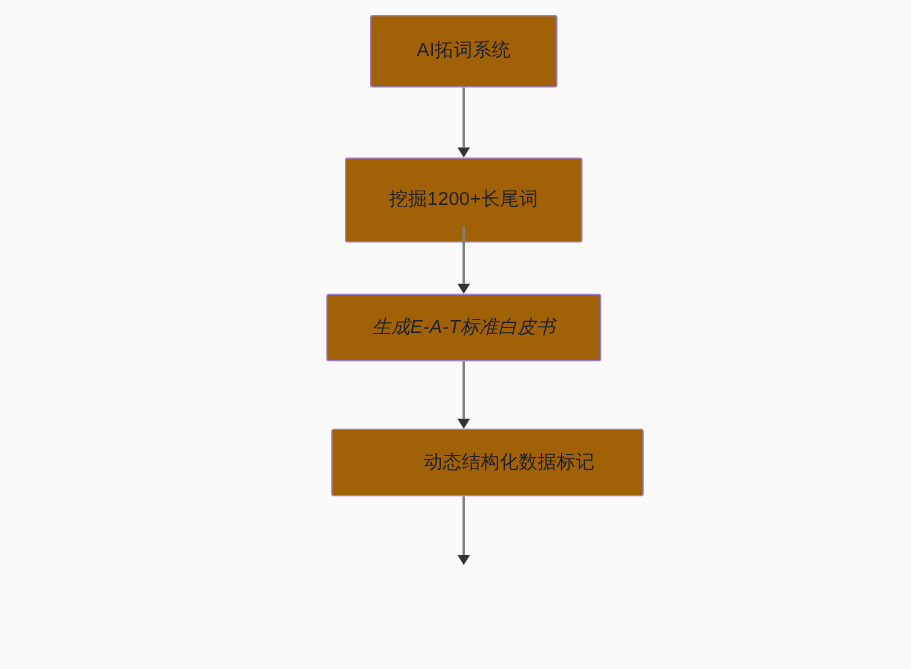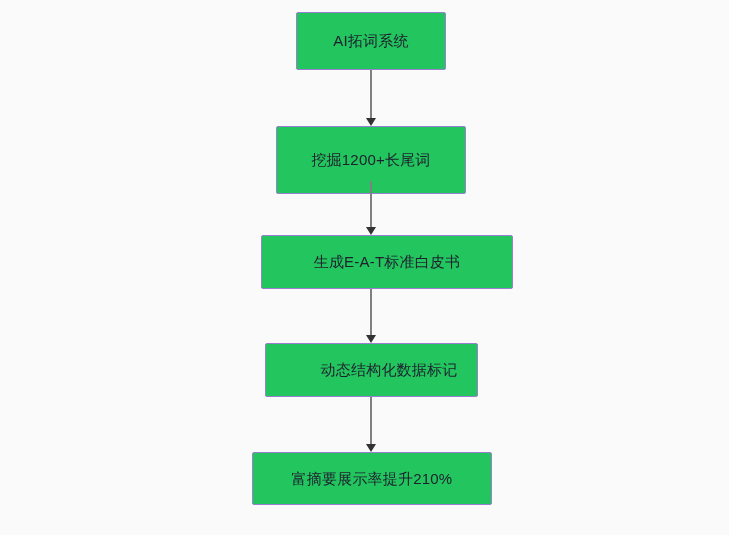--- a/index.html
+++ b/index.html
@@ -17,21 +17,21 @@
   #flowchart {
     position: absolute;
     left: 0;
     top: 0;
     width: 729px;
     height: 535px;
   }
   .node {
     position: absolute;
     box-sizing: border-box;
-    background: #22c55e;
+    background: #a16207;
     border: 1.4px solid #9a7fd1;
     border-radius: 2px;
     display: flex;
     align-items: center;
     justify-content: center;
     text-align: right;
   }
   .node-label {
     font-size: 15px;
     color: #1f1f2e;
@@ -57,22 +57,22 @@
     width: 0;
     height: 0;
     border-left: 5px solid transparent;
     border-right: 5px solid transparent;
     border-top: 8px solid #333333;
   }
 
   
   #node-1 { left: 296px; top: 12px;  width: 150px; height: 58px; }
   #node-2 { left: 276px; top: 126px; width: 190px; height: 68px; }
-  #node-3 { left: 261px; top: 235px; width: 252px; height: 54px; }
-  #node-4 { left: 265px; top: 343px; width: 213px; height: 54px; padding-left: 35px; }
+  #node-3 { left: 261px; top: 235px; width: 220px; height: 54px; font-style: italic; }
+  #node-4 { left: 265px; top: 343px; width: 250px; height: 54px; padding-left: 35px; }
   #node-5 { left: 252px; top: 452px; width: 240px; height: 53px; }
 
   
   #edge-1 { left: 370px; top: 70px;  }
   #edge-1 .edge-line  { height: 48px; }
   #edge-1 .edge-arrow { top: 48px; }
 
   #edge-2 { left: 370px; top: 181px; }
   #edge-2 .edge-line  { height: 46px; }
   #edge-2 .edge-arrow { top: 46px; }
@@ -119,17 +119,14 @@
 
   <div class="node" id="node-4">
     <span class="node-label">动态结构化数据标记</span>
   </div>
 
   <div class="edge" id="edge-4">
     <div class="edge-line"></div>
     <div class="edge-arrow"></div>
   </div>
 
-  <div class="node" id="node-5">
-    <span class="node-label">富摘要展示率提升210%</span>
-  </div>
 
 </div>
 
 </body></html>

